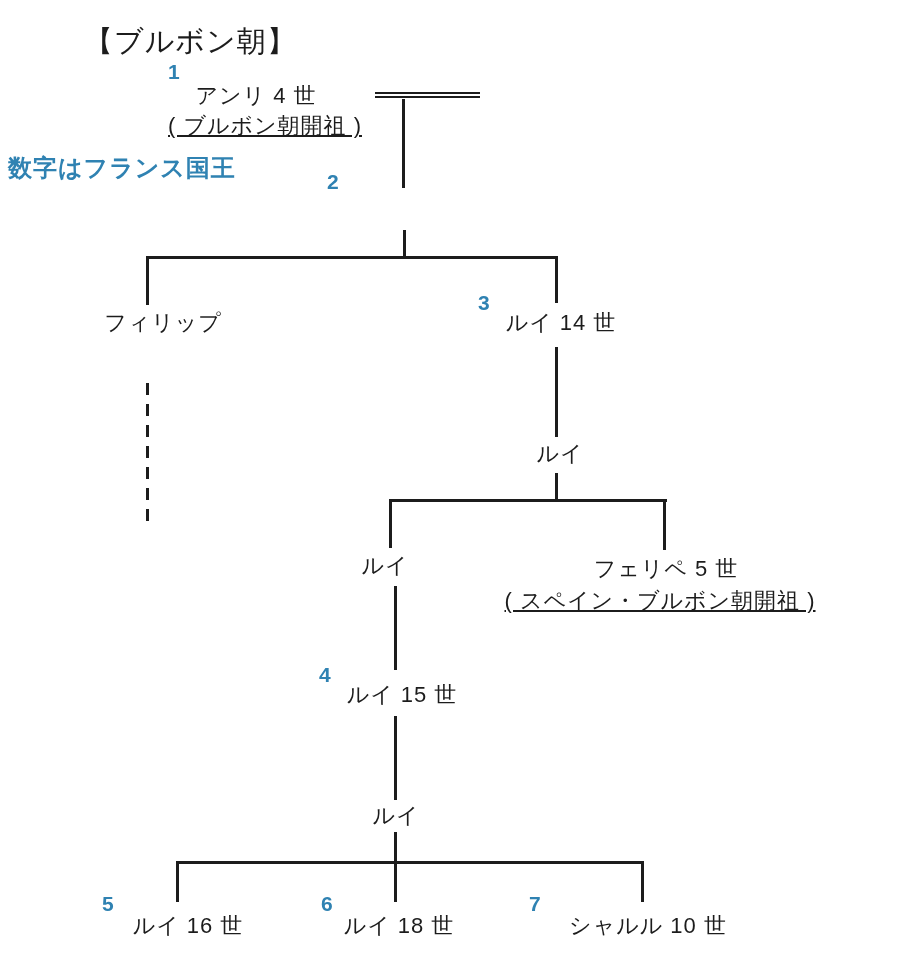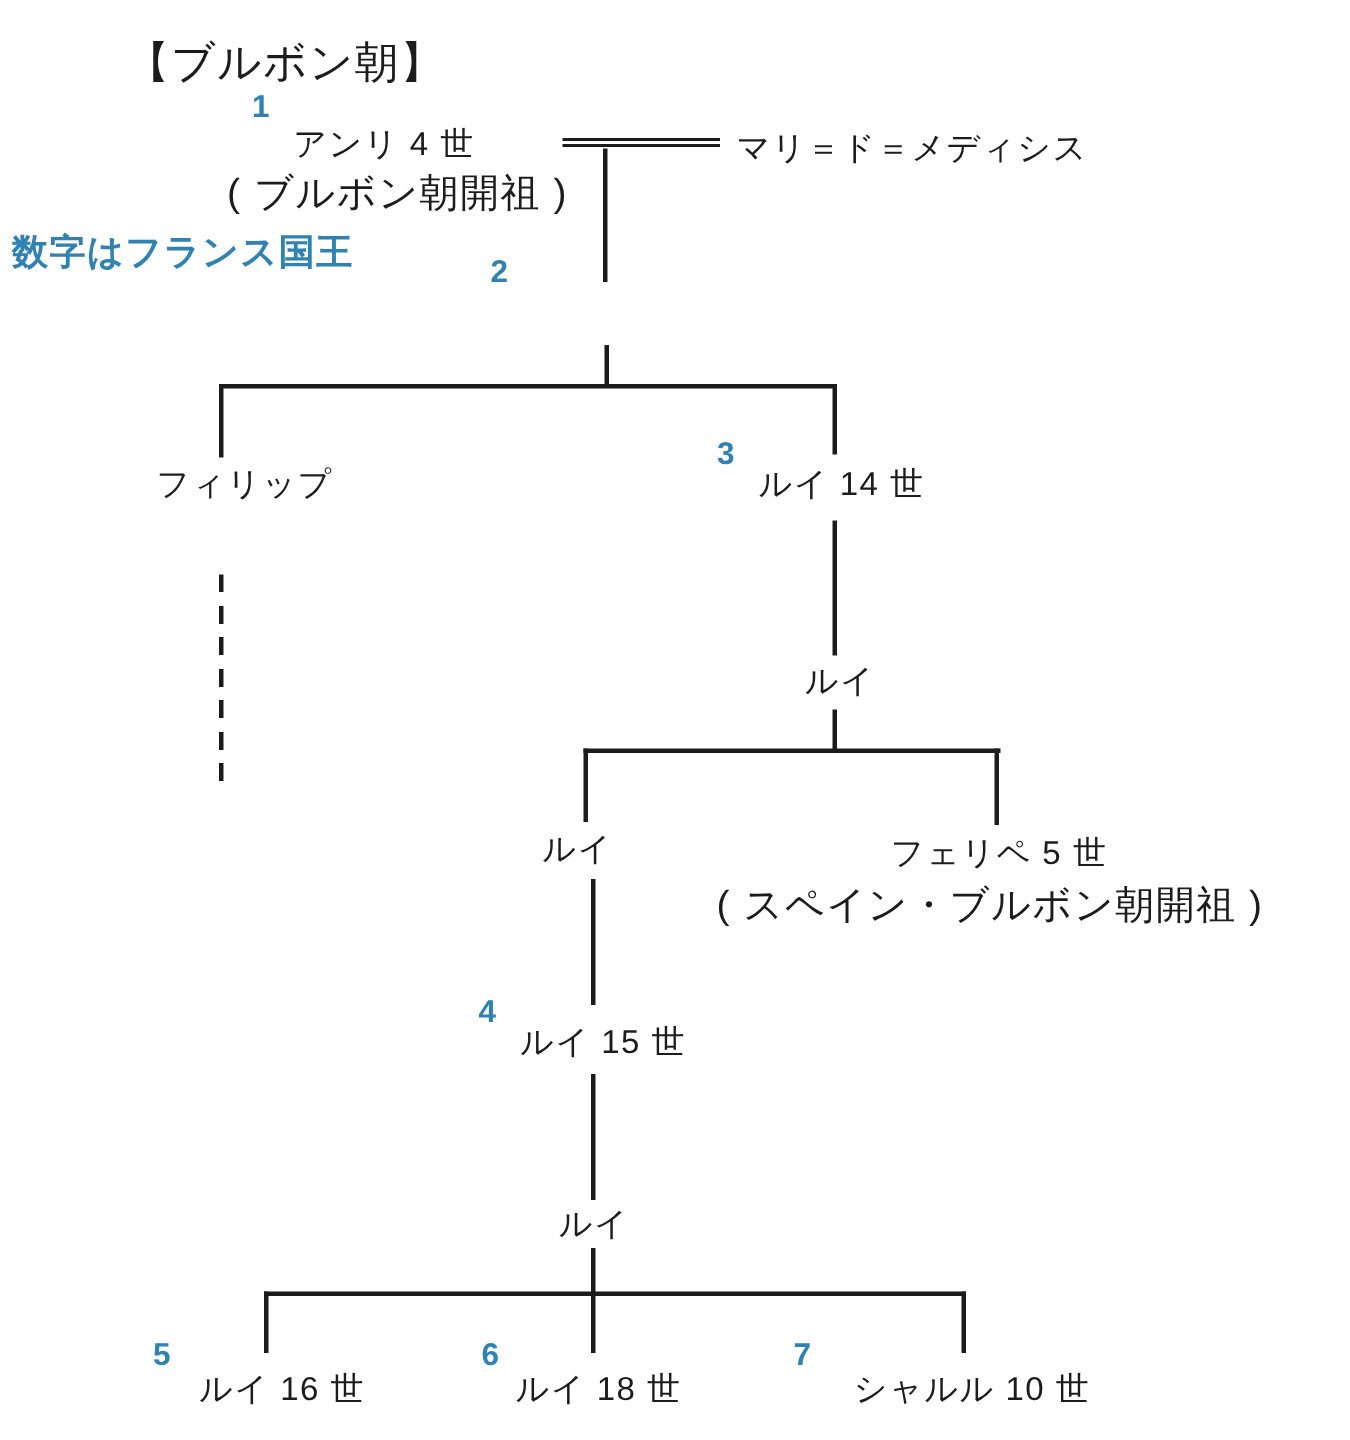--- a/index.html
+++ b/index.html
@@ -31,23 +31,24 @@
     white-space:nowrap;
   }
   .name{
     position:absolute;
     font-size:22px;
     letter-spacing:1px;
     white-space:nowrap;
   }
   .subtitle{
     position:absolute;
-    font-size:26px;
+    font-size:22px;
     letter-spacing:1px;
     white-space:nowrap;
+    text-decoration:underline;
   }
   .centered{transform:translateX(-50%);}
   .num{
     position:absolute;
     font-size:21px;
     font-weight:bold;
     color:var(--accent);
     white-space:nowrap;
   }
   .vline{
@@ -95,21 +96,20 @@
   <div class="vline" style="left:394px;top:586px;height:84px"></div>
   <div class="vline" style="left:394px;top:716px;height:84px"></div>
   <div class="vline" style="left:394px;top:832px;height:70px"></div>
   <div class="hline" style="left:176px;top:861px;width:468px"></div>
   <div class="vline" style="left:176px;top:861px;height:41px"></div>
   <div class="vline" style="left:641px;top:861px;height:41px"></div>
 
   <div class="num" style="left:168px;top:60px">1</div>
   <div class="name centered" style="left:256px;top:81px">アンリ 4 世</div>
   <div class="subtitle centered" style="left:265px;top:111px">( ブルボン朝開祖 )</div>
-  <div class="name" style="left:491px;top:84px">マリ＝ド＝メディシス</div>
 
   <div class="num" style="left:327px;top:170px">2</div>
 
   <div class="name centered" style="left:163px;top:308px">フィリップ</div>
   <div class="num" style="left:478px;top:291px">3</div>
   <div class="name centered" style="left:561px;top:308px">ルイ 14 世</div>
 
 
   <div class="name centered" style="left:560px;top:439px">ルイ</div>
 

